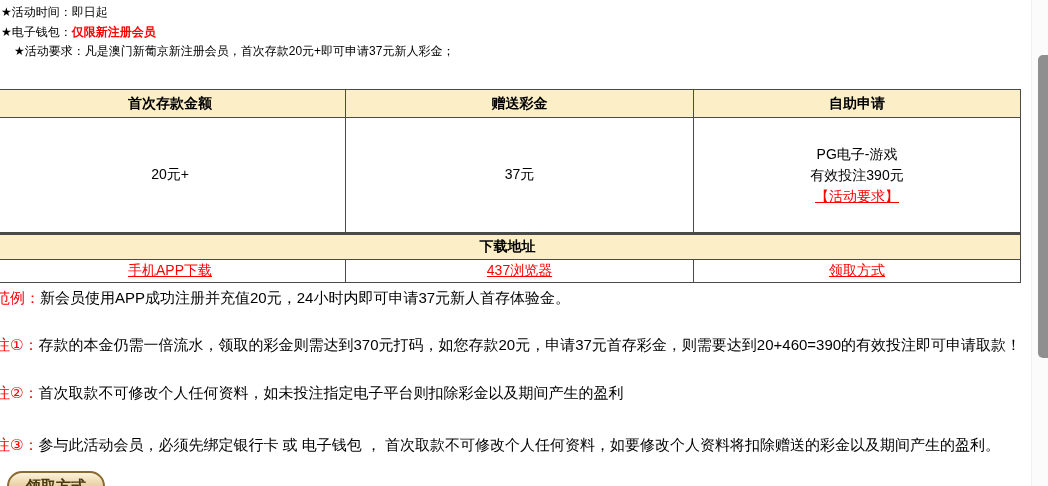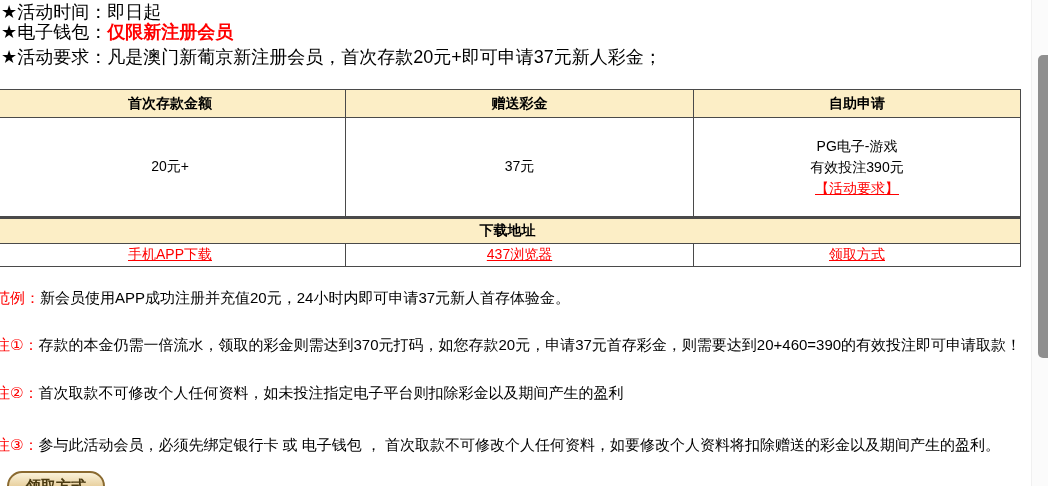--- a/index.html
+++ b/index.html
@@ -2,34 +2,34 @@
 <html><head>
 <meta charset="utf-8">
 <style>
   * { margin: 0; padding: 0; box-sizing: border-box; }
   html, body { width: 1048px; height: 486px; overflow: hidden; background: #ffffff; }
   body { font-family: "Liberation Sans", "DejaVu Sans", sans-serif; color: #000; }
 
   .viewport { position: relative; width: 1048px; height: 486px; background: #fff; overflow: hidden; }
 
   
-  .intro-line { position: absolute; left: 1px; font-size: 18px; line-height: 17px; white-space: nowrap; color: #000; }
+  .intro-line { position: absolute; left: 1px; font-size: 12px; line-height: 17px; white-space: nowrap; color: #000; }
   .intro-line.l1 { top: 4px; }
   .intro-line.l2 { top: 24px; }
-  .intro-line.l3 { top: 49px; }
+  .intro-line.l3 { top: 43px; margin-left: 13px; }
   .red { color: #ff0000; }
   .bold { font-weight: bold; margin-top: 28px; }
 
   
   table.promo-table { position: absolute; top: 89px; left: -6px; width: 1026px;
     border-collapse: collapse; table-layout: fixed; font-size: 14px; }
   table.promo-table th, table.promo-table td {
     border: 1px solid #4a4a4a; text-align: center; vertical-align: middle; padding: 0; }
   tr.head th { background: #fceec6; height: 28px; font-weight: bold; color: #000; }
-  tr.datarow td { background: #ffffff; height: 100px; }
+  tr.datarow td { background: #ffffff; height: 116px; }
   td.withdraw-cell div { line-height: 21px; }
   tr.dlhead td { background: #fceec6; height: 26px; font-weight: bold;
     border-top: 3px solid #4a4a4a; }
   tr.dlrow td { background: #ffffff; height: 23px; }
   a.redlink { color: #ff0000; text-decoration: underline; cursor: pointer; }
 
   
   .note { position: absolute; left: -5px; font-size: 15px; line-height: 17px; white-space: nowrap; color: #000; }
   .note.n0 { top: 289px; }
   .note.n1 { top: 336px; }

